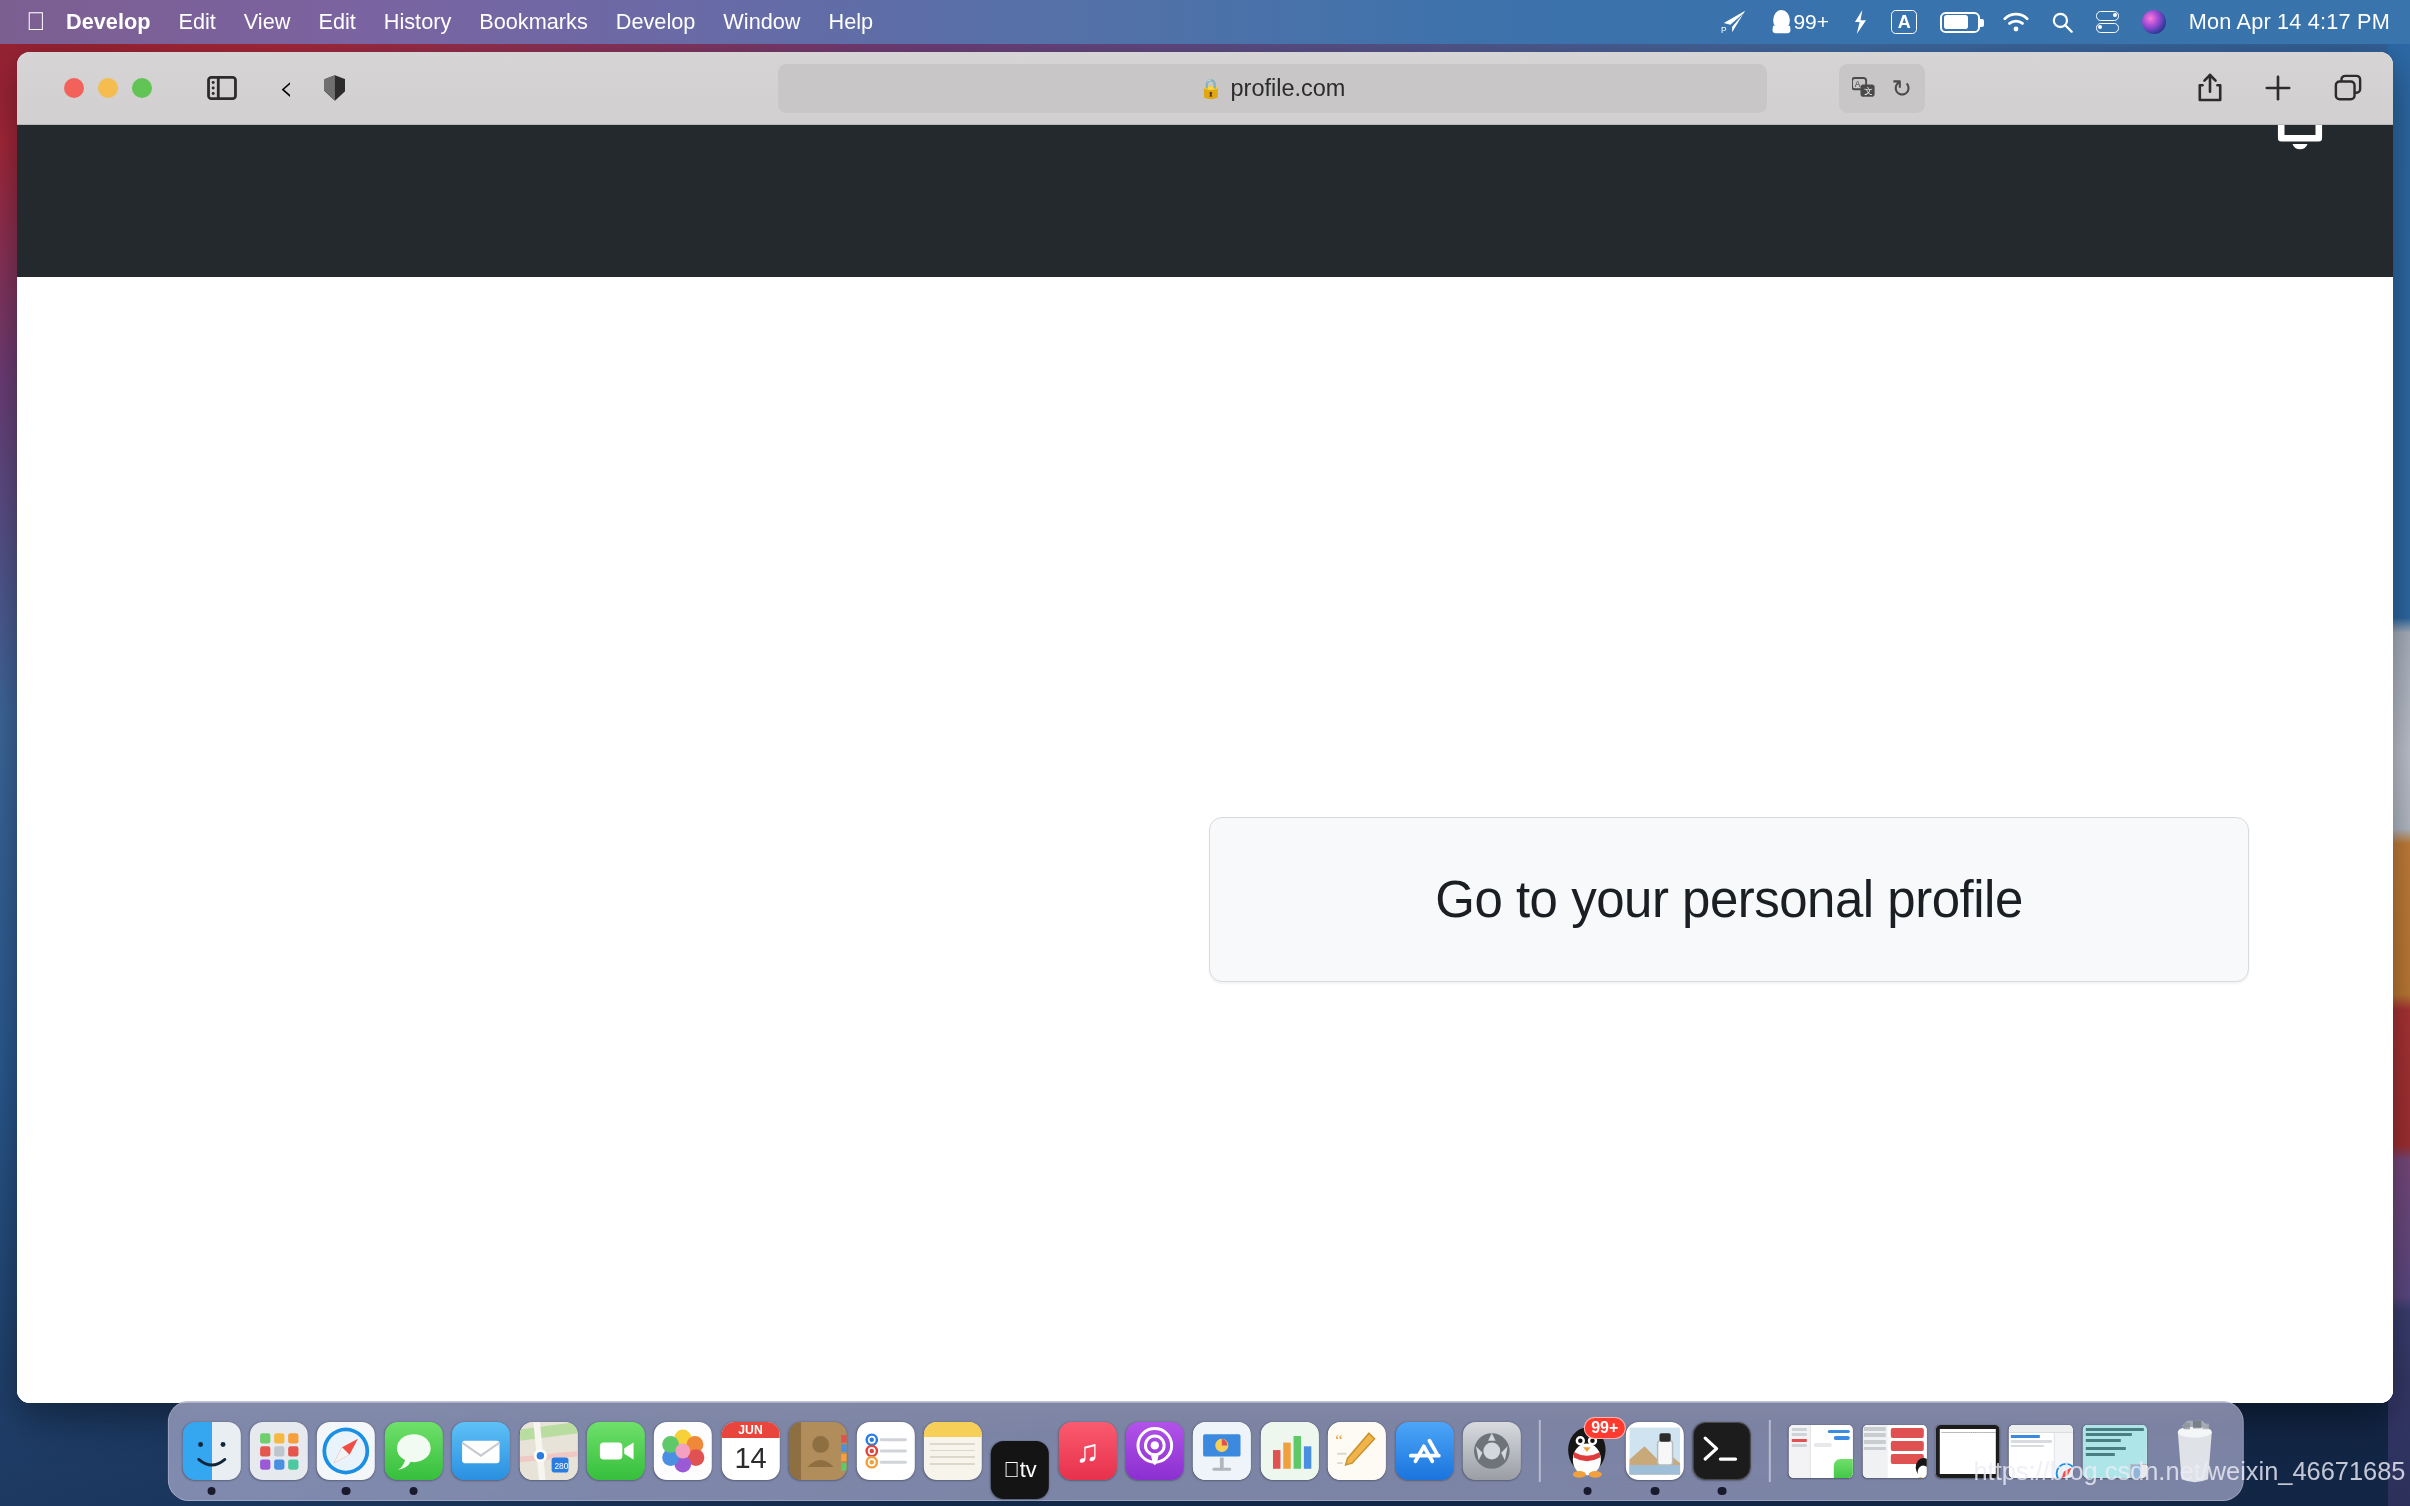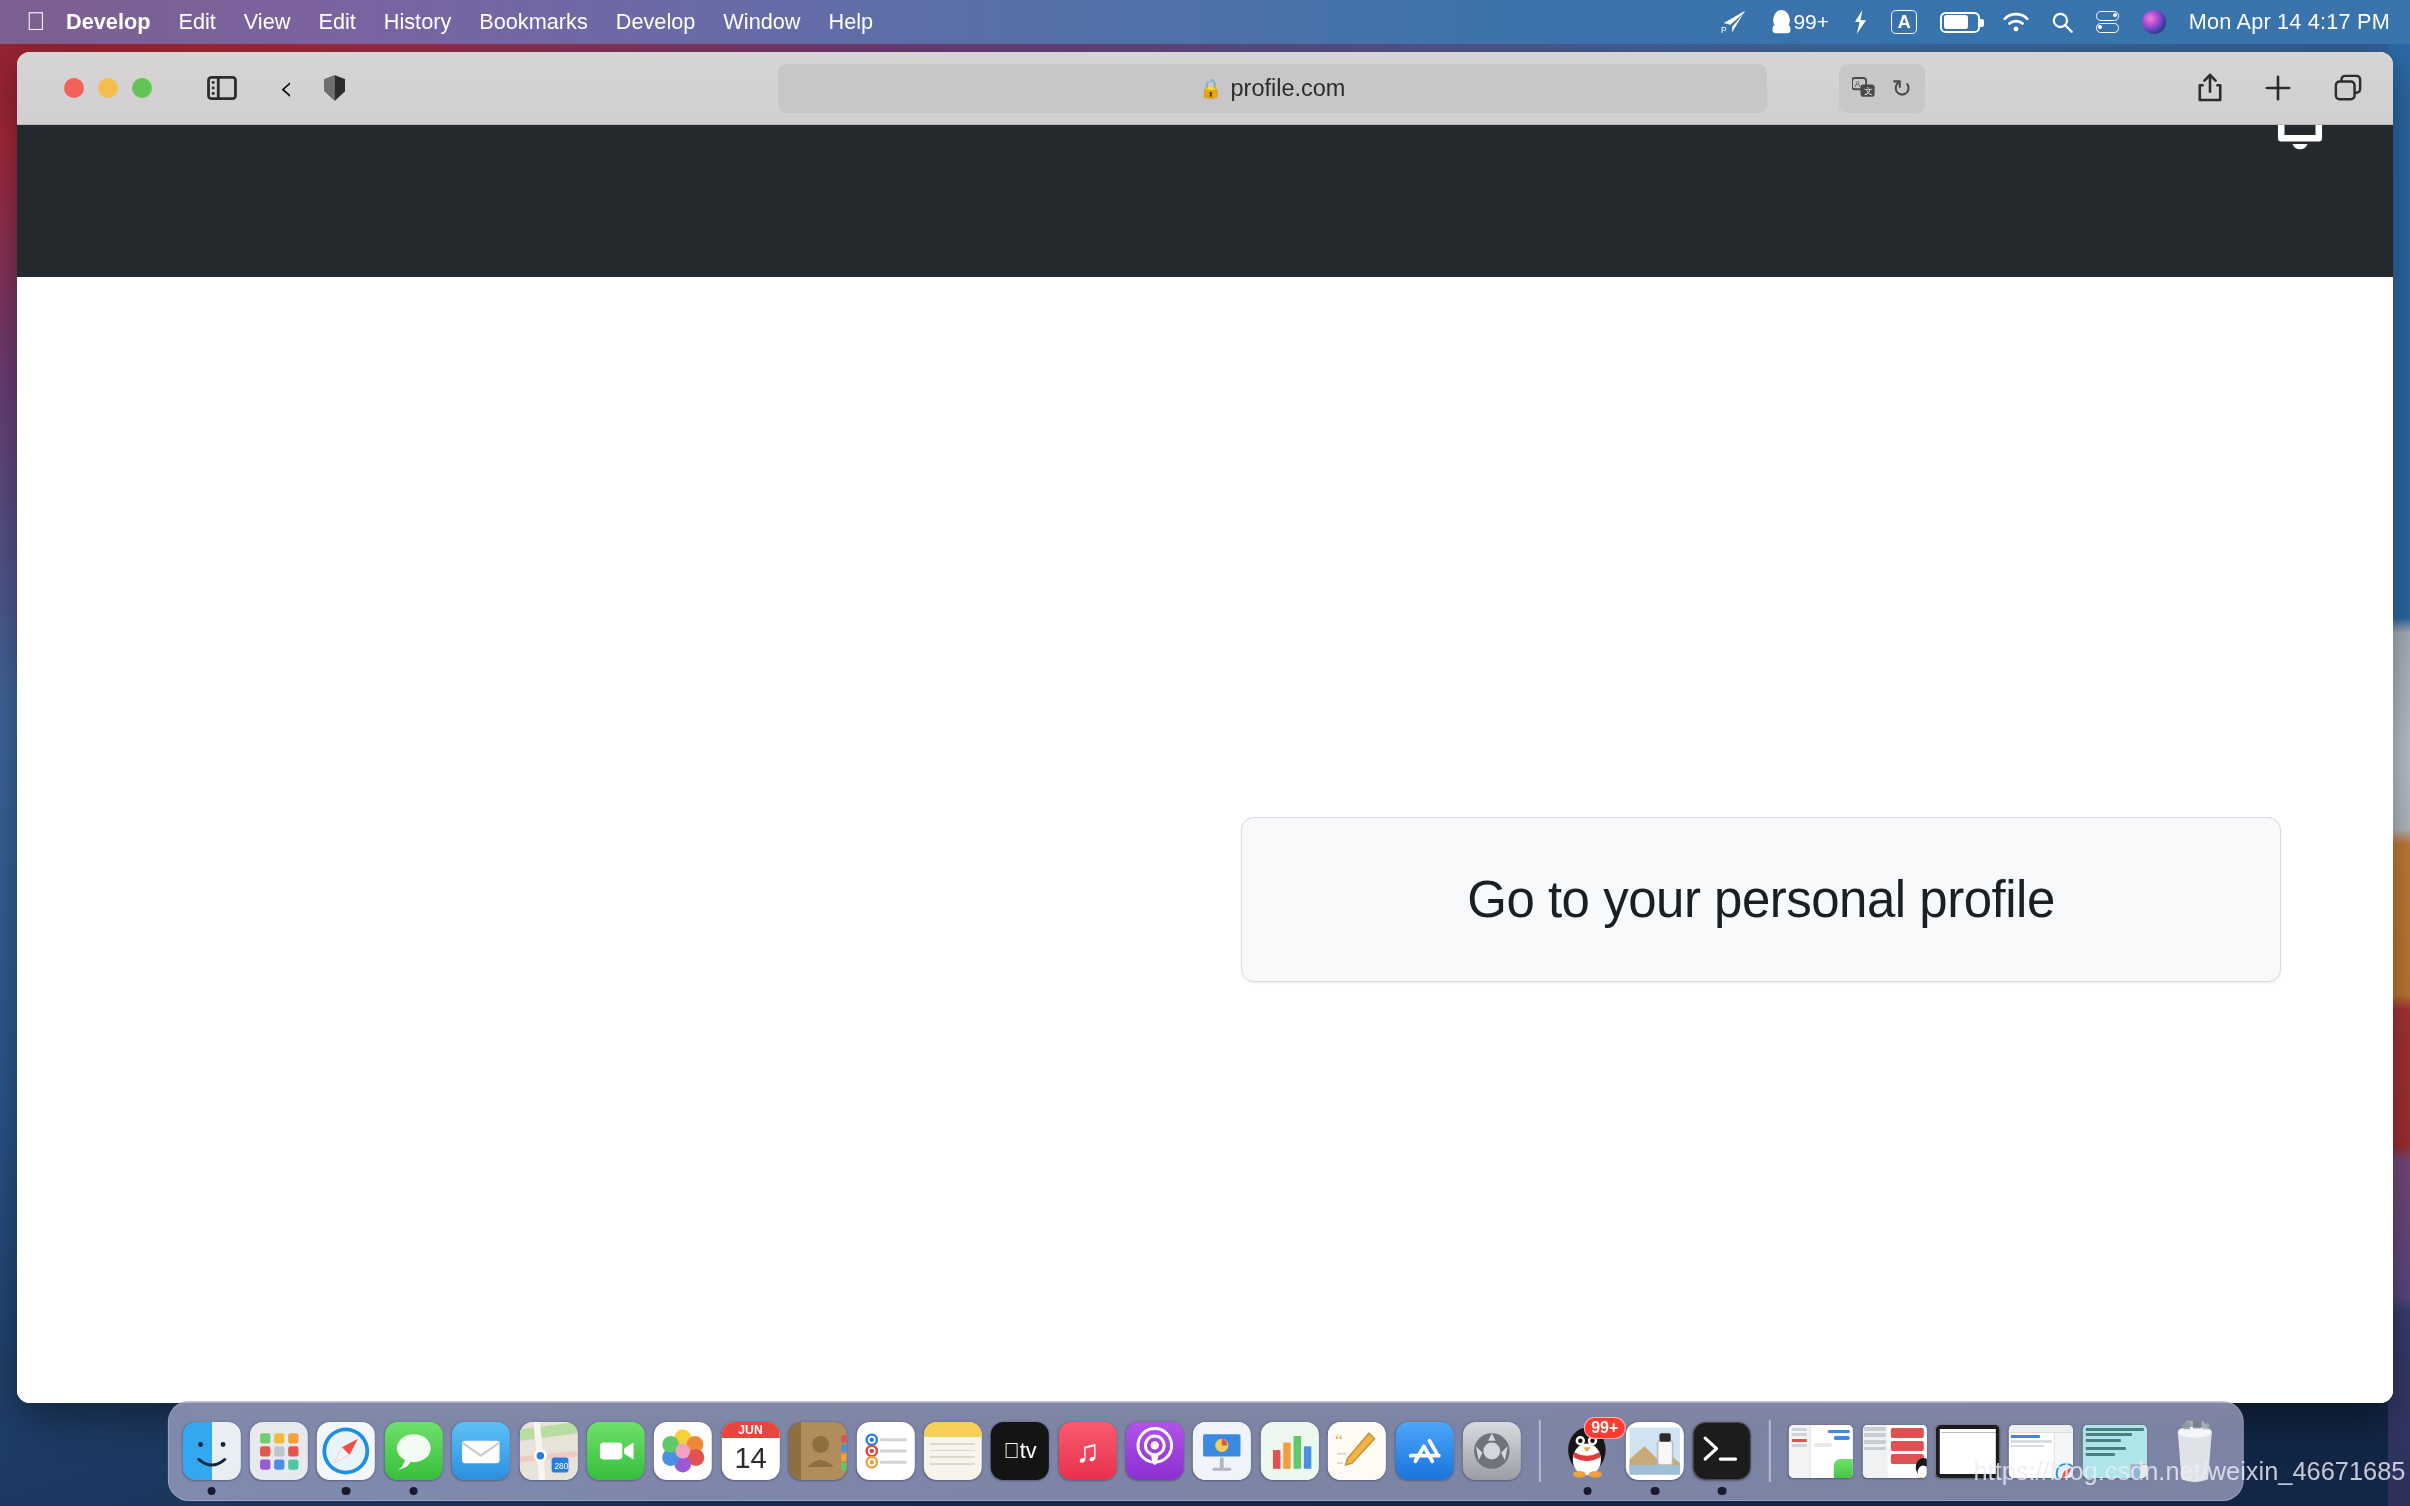--- a/index.html
+++ b/index.html
@@ -123,21 +123,20 @@
   }
 
   #gh-body { position:absolute; top:152px; left:0; right:0; bottom:0; background:#fff; }
 
   #btn-profile {
     position:absolute; left:1192px; top:540px; width:1040px; height:165px;
     background:#f8f9fa; border:1.9px solid #d7dbe0; border-radius:13px;
     display:flex; align-items:center; justify-content:center;
     font-size:51px; color:#1b1f23; letter-spacing:-0.5px;
     box-shadow:0 1.9px 1.9px rgba(0,0,0,.05);
-    margin-left:32px;
   }
   #btn-newkey {
     position:absolute; left:1640px; top:911px; width:590px; height:158px;
     background:#43905a; border:1.9px solid #3d8150; border-radius:15px;
     display:flex; align-items:center; justify-content:center;
     color:#ffffff; font-size:53px; letter-spacing:-0.5px;
     box-shadow:0 2.8px 3.8px rgba(0,0,0,.14);
   }
 
   
@@ -465,21 +464,21 @@
         <div style="padding:5.6px 6.6px;">
           <div style="height:1.9px;background:#ddd8cc;margin-bottom:4.7px;"></div>
           <div style="height:1.9px;background:#ddd8cc;margin-bottom:4.7px;"></div>
           <div style="height:1.9px;background:#ddd8cc;margin-bottom:4.7px;"></div>
           <div style="height:1.9px;background:#ddd8cc;"></div>
         </div>
       </div>
     </div>
 
     <div class="dk">
-      <div class="art" style="background:#141414;display:flex;align-items:center;justify-content:center;">
+      <div class="art" style="background:#141414;display:flex;align-items:center;justify-content:center;margin-top:19px;">
         <span style="color:#fff;font-size:21.7px;">tv</span>
       </div>
     </div>
 
     <div class="dk">
       <div class="art" style="background:linear-gradient(180deg,#fa5b6f,#e8314c);display:flex;align-items:center;justify-content:center;">
         <span style="color:#fff;font-size:32px;">♫</span>
       </div>
     </div>
 

